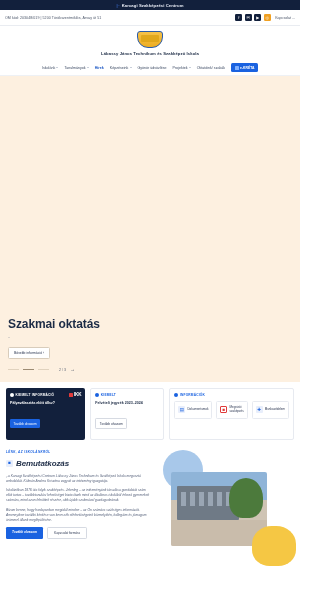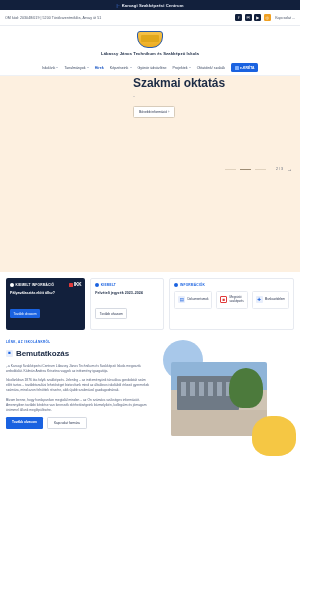--- a/index.html
+++ b/index.html
@@ -136,25 +136,25 @@
   .nav-btn .bicon {
     width: 4px; height: 4px;
     background: #7fb0ff;
     border-radius: 0.6px;
     display: inline-block;
   }
 
   
   .hero {
     background: #fdf0e0;
-    height: 196px;
+    height: 306px;
     position: relative;
     padding: 0 8px;
     display: flex;
-    flex-direction: row;
+    flex-direction: column;
     justify-content: flex-end;
   }
   .hero-inner { padding-bottom: 8px; }
   .hero h1 {
     font-size: 12px;
     font-weight: 700;
     color: #1c2b45;
     letter-spacing: -0.1px;
   }
   .hero-sub {
@@ -282,20 +282,21 @@
     line-height: 1.3;
   }
 
   
   .about {
     display: flex;
     gap: 6px;
     padding: 10px 6px 0;
     background: #fff;
     position: relative;
+    font-style: italic;
   }
   .about-left { width: 145px; }
   .eyebrow {
     font-size: 3px;
     font-weight: 700;
     letter-spacing: 0.4px;
     color: #1a62e0;
     margin-bottom: 5px;
   }
   .about-head {

